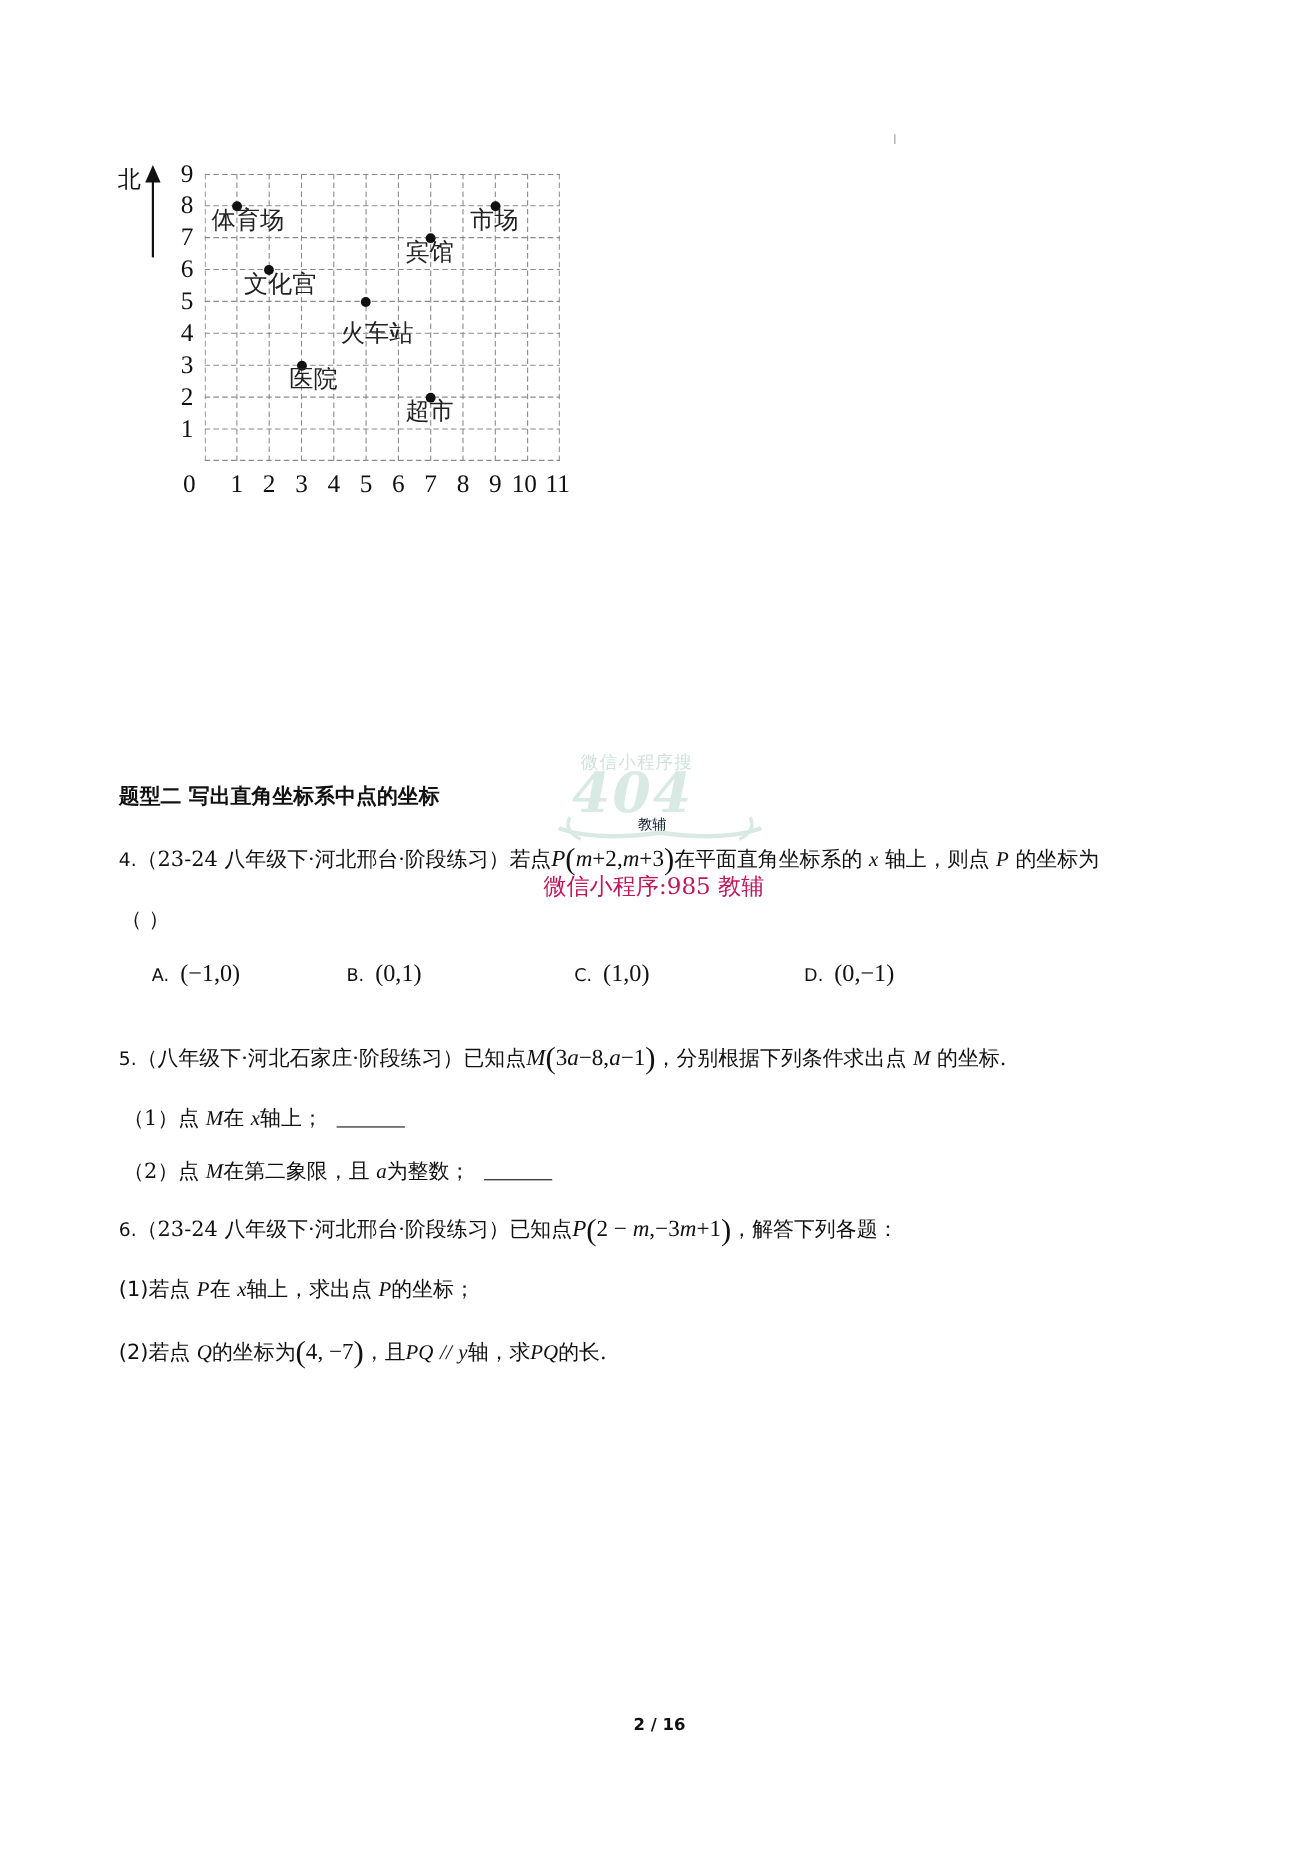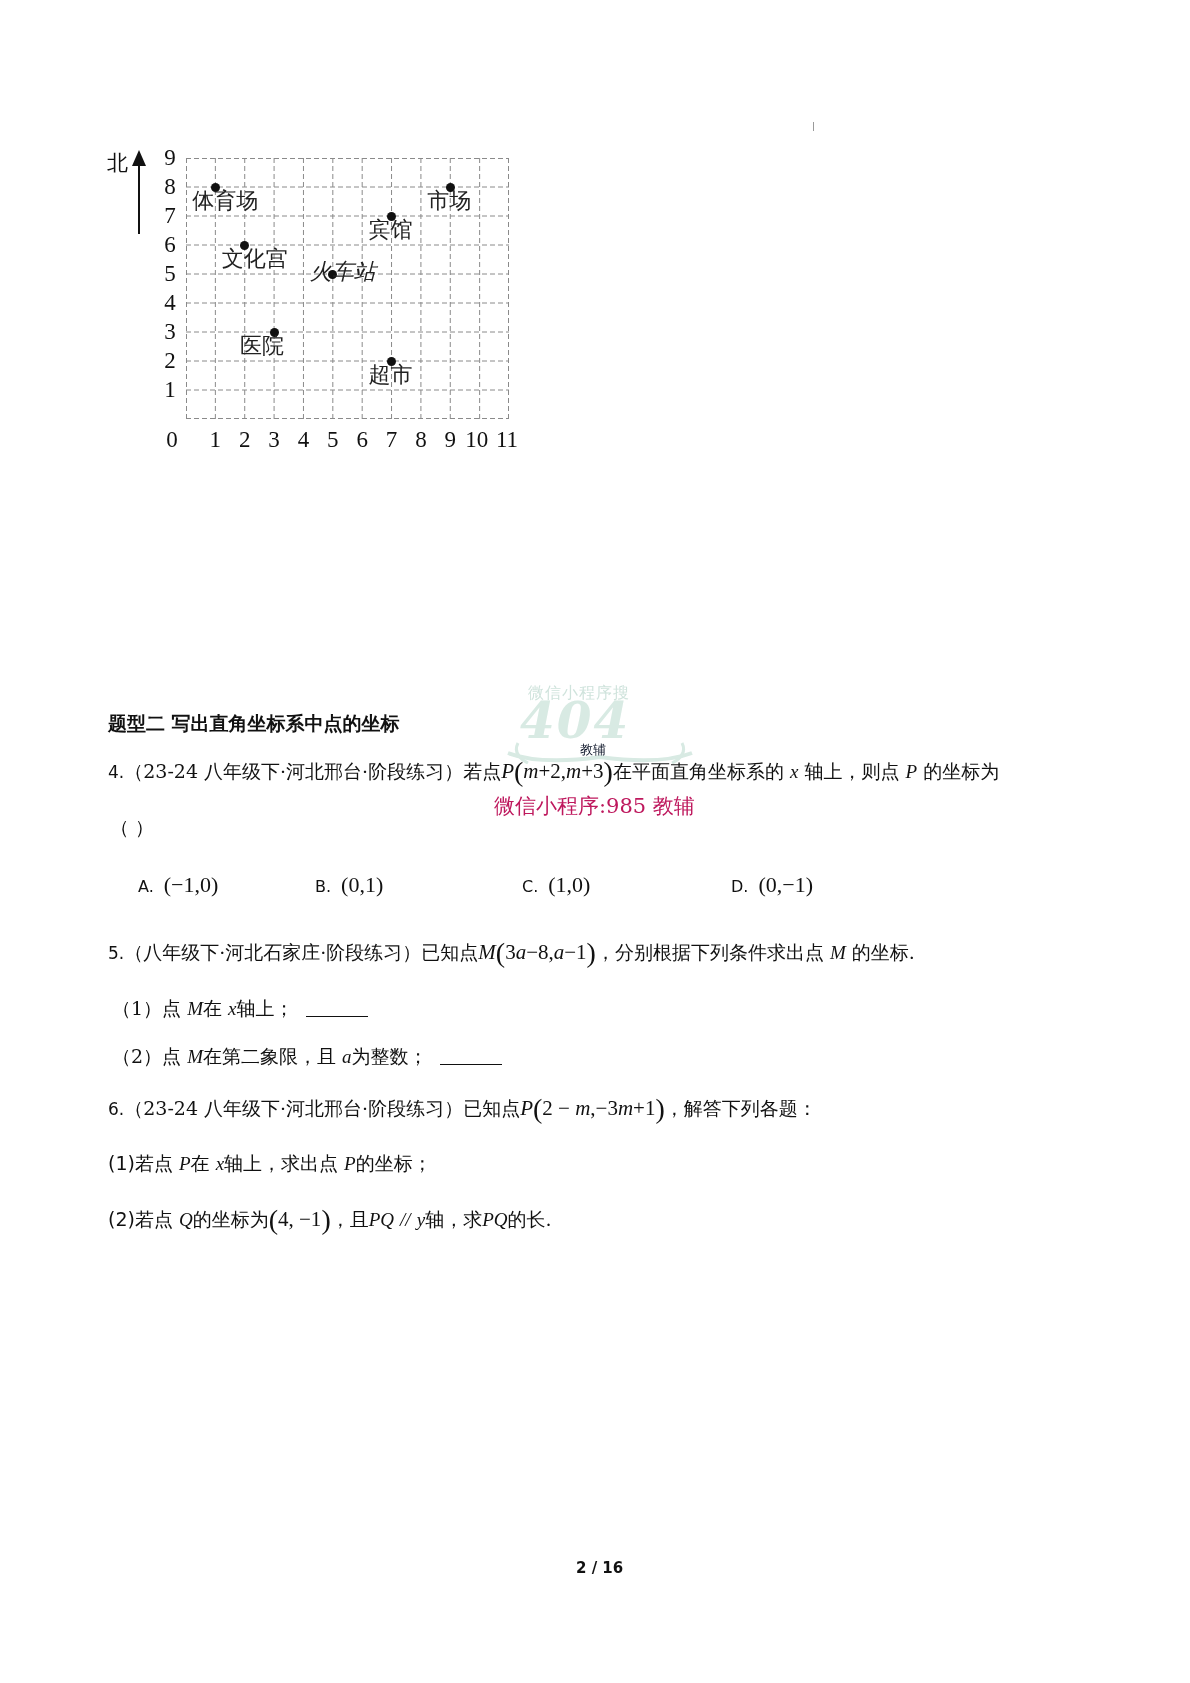--- a/index.html
+++ b/index.html
@@ -32,21 +32,21 @@
 
   
   .wm-top { left: 528px; top: 683px; font-size: 16px; color: #cfe3dc; letter-spacing: 1px; }
   .wm-num { left: 520px; top: 693px; font-size: 50px; font-weight: bold; font-style: italic; color: #d8eae3; letter-spacing: 2px; line-height: 56px; }
   .wm-sub { left: 580px; top: 741px; font-size: 13px; color: #0f172a; }
   .wm-swoosh { left: 500px; top: 735px; }
   .wm-bottom { left: 494px; top: 792px; font-size: 21px; color: #be185d; }
 
   
   .section-title { left: 108px; top: 711px; font-size: 19px; font-weight: bold; font-family: "DejaVu Sans", "Liberation Sans", sans-serif; }
-  .q-line { font-size: 19px; line-height: 20px; }
+  .q-line { font-size: 19px; line-height: 38px; }
   .q-line .num { font-family: "DejaVu Sans", "Liberation Sans", sans-serif; font-size: 17px; }
   .q-line .math { font-family: "Liberation Serif", "DejaVu Serif", serif; font-size: 21px; }
   .q-line .math i { font-style: italic; }
   .paren { font-size: 28px; vertical-align: -3px; font-weight: 300; }
   .opt { font-size: 19px; }
   .opt .letter { font-family: "DejaVu Sans", "Liberation Sans", sans-serif; font-size: 16px; margin-right: 10px; }
   .opt .val { font-family: "Liberation Serif", "DejaVu Serif", serif; font-size: 22px; }
   .blank { display: inline-block; width: 62px; border-bottom: 1.5px solid #111; height: 18px; vertical-align: -2px; margin-left: 6px; }
   .page-num { left: 576px; top: 1559px; font-size: 15px; font-weight: bold; font-family: "DejaVu Sans", "Liberation Sans", sans-serif; }
 </style>
@@ -115,23 +115,23 @@
   <div id="points">
       <div class="abs pt-dot" style="left: 210.864px; top: 182.5px;"></div>
       <span class="abs pt-label" style="left: 192.364px; top: 189px;">体育场</span>
       <div class="abs pt-dot" style="left: 445.773px; top: 182.5px;"></div>
       <span class="abs pt-label" style="left: 427.273px; top: 189px;">市场</span>
       <div class="abs pt-dot" style="left: 387.045px; top: 211.5px;"></div>
       <span class="abs pt-label" style="left: 368.545px; top: 218px; text-align: right;">宾馆</span>
       <div class="abs pt-dot" style="left: 240.227px; top: 240.5px;"></div>
       <span class="abs pt-label" style="left: 221.727px; top: 247px;">文化宫</span>
       <div class="abs pt-dot" style="left: 328.318px; top: 269.5px;"></div>
-      <span class="abs pt-label" style="left: 309.818px; top: 260px; font-style: italic;">火车站</span>
+      <span class="abs pt-label" style="left: 309.818px; top: 292px;">火车站</span>
       <div class="abs pt-dot" style="left: 269.591px; top: 327.5px;"></div>
-      <span class="abs pt-label" style="left: 240px; top: 334px; text-align: center;">医院</span>
+      <span class="abs pt-label" style="left: 263px; top: 334px; text-align: center;">医院</span>
       <div class="abs pt-dot" style="left: 387.045px; top: 356.5px;"></div>
       <span class="abs pt-label" style="left: 368.545px; top: 363px;">超市</span>
     </div>
 </div>
 
 <div>
   <span class="abs wm-top">微信小程序搜</span>
   <span class="abs wm-num">404</span>
   <svg class="abs wm-swoosh" width="200" height="40" xmlns="http://www.w3.org/2000/svg">
     <path d="M8 18 Q40 30 100 22 Q160 30 192 18" stroke="#d8eae3" stroke-width="4" fill="none"></path>
@@ -188,18 +188,18 @@
   <span class="num">6.</span><span>（23-24 八年级下·河北邢台·阶段练习）</span><span>已知点</span><span class="math"><i>P</i><span class="paren">(</span>2 − <i>m</i>,−3<i>m</i>+1<span class="paren">)</span></span><span>，解答下列各题：</span>
 </div>
 <div class="abs q-line" style="left:108px; top:1153px;">
   <span class="sans">(1)</span><span>若点</span>
   <i class="ital">P</i><span>在</span>
   <i class="ital">x</i><span>轴上，求出点</span>
   <i class="ital">P</i><span>的坐标；</span>
 </div>
 <div class="abs q-line" style="left:108px; top:1209px;">
   <span class="sans">(2)</span><span>若点</span>
-  <i class="ital">Q</i><span>的坐标为</span><span class="math"><span class="paren">(</span><span>4, −1</span><span class="paren">)</span></span><span>，且</span><i class="ital">PQ</i>
+  <i class="ital">Q</i><span>的坐标为</span><span class="math"><span class="paren">(</span><span>4, −7</span><span class="paren">)</span></span><span>，且</span><i class="ital">PQ</i>
   <i class="ital">//</i>
   <i class="ital">y</i><span>轴，求</span><i class="ital">PQ</i><span>的长.</span>
 </div>
 
 <span class="abs page-num">2 / 16</span>
 
 </body></html>

